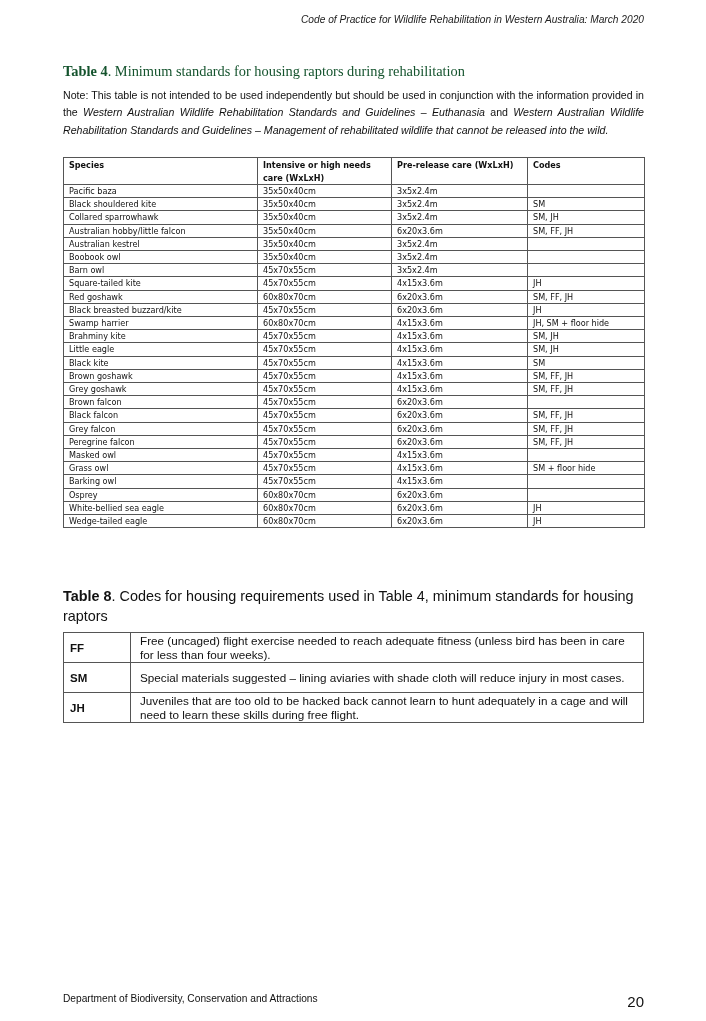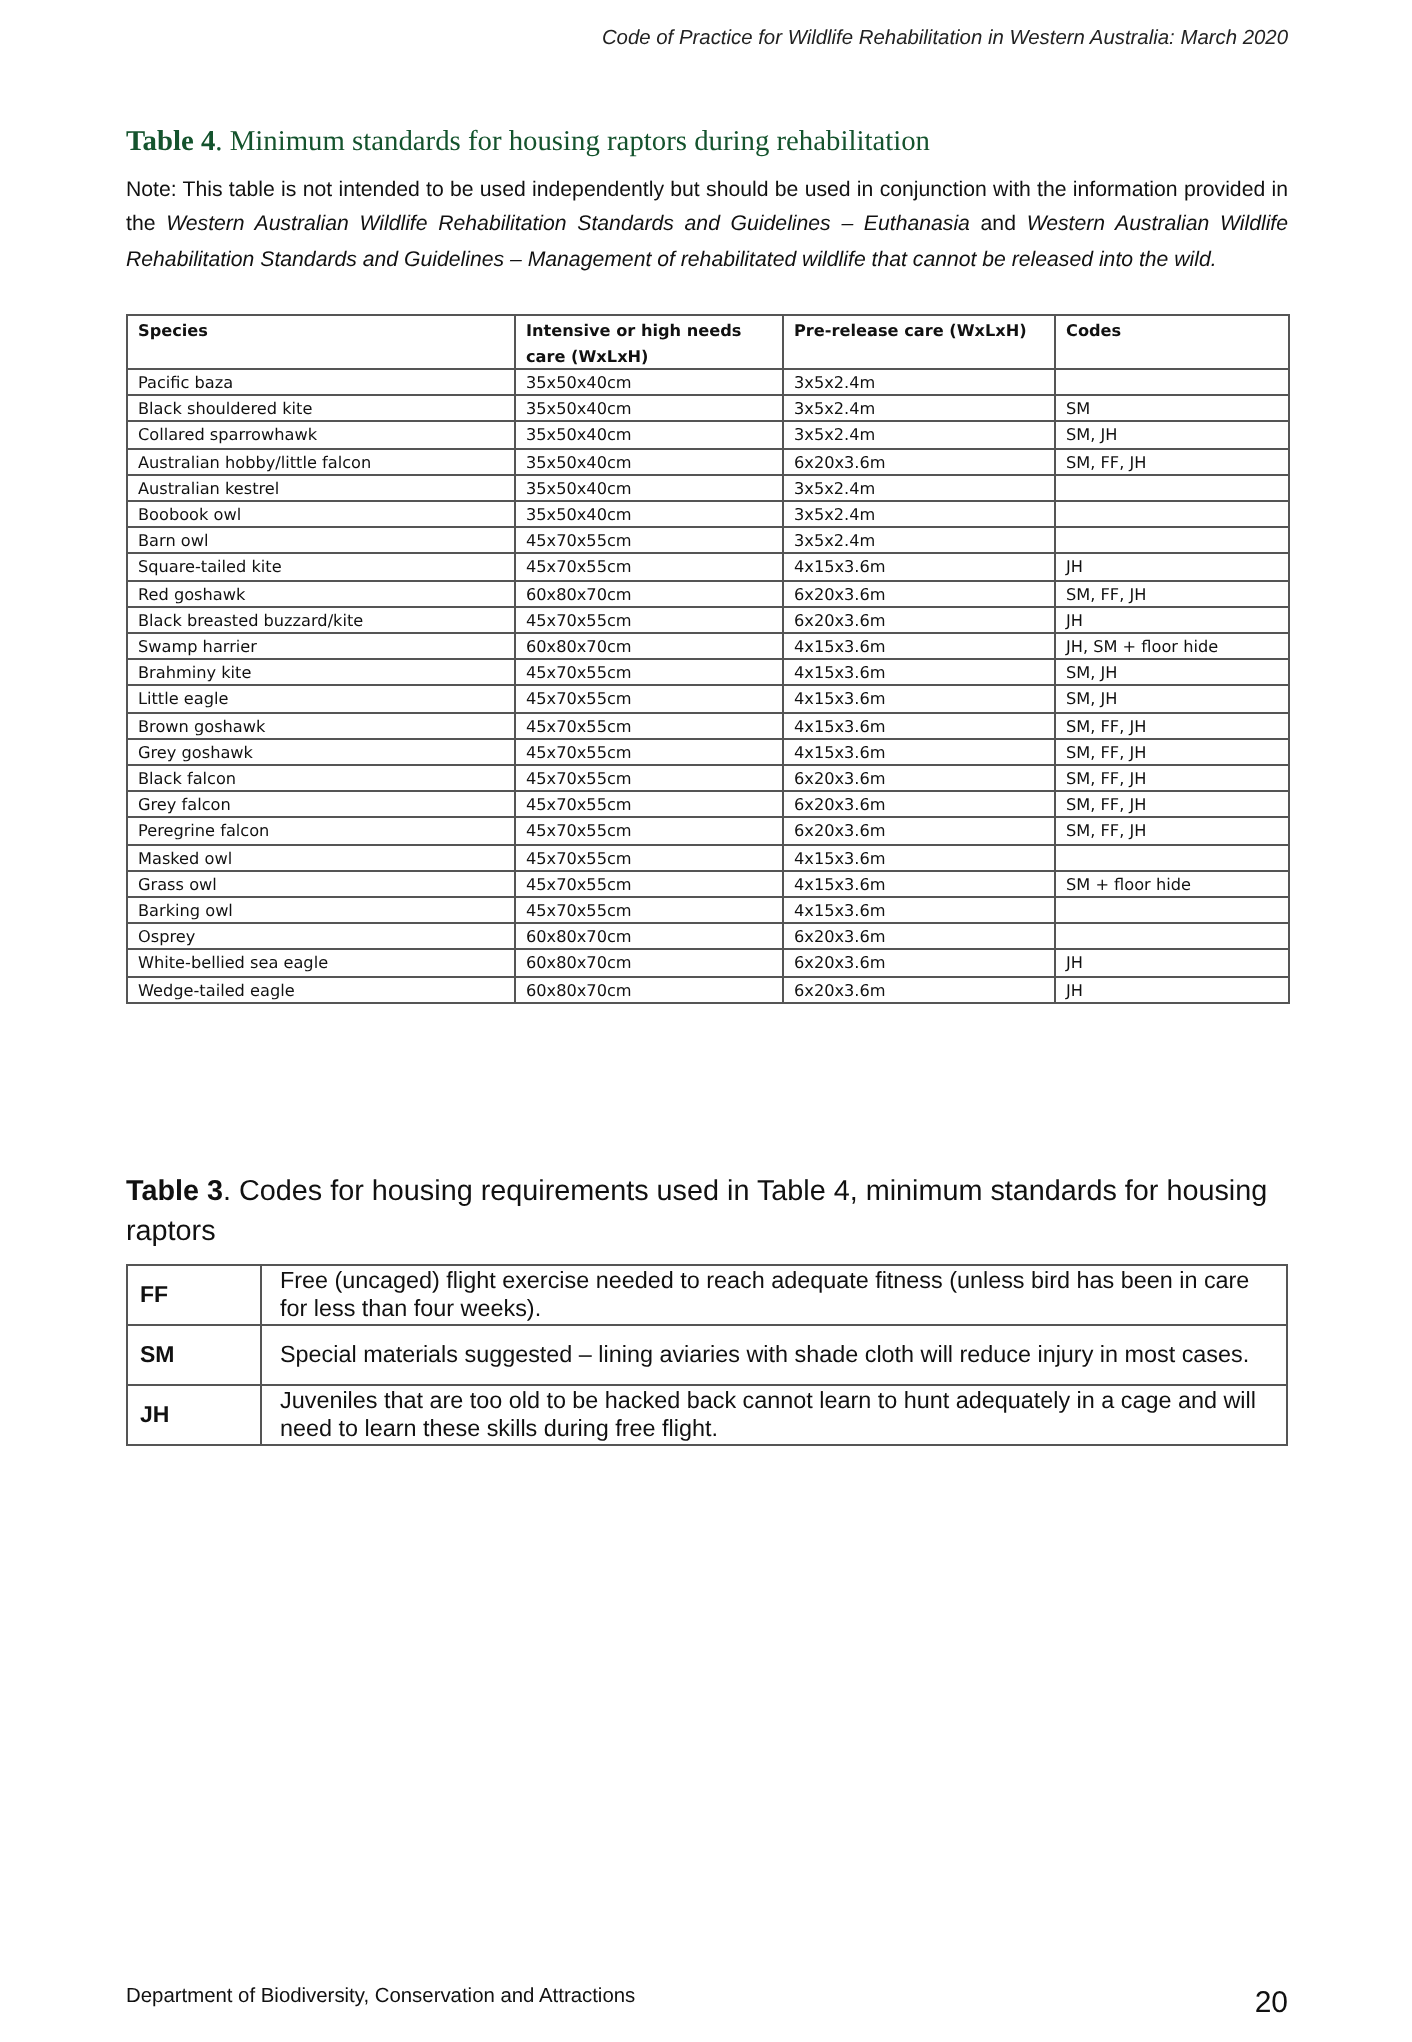--- a/index.html
+++ b/index.html
@@ -152,30 +152,42 @@
         <td>4x15x3.6m</td>
         <td>SM, JH</td>
       </tr>
       <tr>
         <td>Little eagle</td>
         <td>45x70x55cm</td>
         <td>4x15x3.6m</td>
         <td>SM, JH</td>
       </tr>
       <tr>
+        <td>Black kite</td>
+        <td>45x70x55cm</td>
+        <td>4x15x3.6m</td>
+        <td>SM</td>
+      </tr>
+      <tr>
         <td>Brown goshawk</td>
         <td>45x70x55cm</td>
         <td>4x15x3.6m</td>
         <td>SM, FF, JH</td>
       </tr>
       <tr>
         <td>Grey goshawk</td>
         <td>45x70x55cm</td>
         <td>4x15x3.6m</td>
         <td>SM, FF, JH</td>
+      </tr>
+      <tr>
+        <td>Brown falcon</td>
+        <td>45x70x55cm</td>
+        <td>6x20x3.6m</td>
+        <td></td>
       </tr>
       <tr>
         <td>Black falcon</td>
         <td>45x70x55cm</td>
         <td>6x20x3.6m</td>
         <td>SM, FF, JH</td>
       </tr>
       <tr>
         <td>Grey falcon</td>
         <td>45x70x55cm</td>
@@ -220,21 +232,21 @@
       </tr>
       <tr>
         <td>Wedge-tailed eagle</td>
         <td>60x80x70cm</td>
         <td>6x20x3.6m</td>
         <td>JH</td>
       </tr>
     </tbody>
 </table>
 
-<div class="t5-title"><b>Table 3</b><span>. Codes for housing requirements used in Table 4, minimum standards for housing raptors</span></div>
+<div class="t5-title"><b>Table 8</b><span>. Codes for housing requirements used in Table 4, minimum standards for housing raptors</span></div>
 
 <table class="t5">
   <colgroup>
       <col class="k">
       <col>
     </colgroup>
   <tbody>
     <tr>
       <td class="code">FF</td>
       <td class="desc">Free (uncaged) flight exercise needed to reach adequate fitness (unless bird has been in care for less than four weeks).</td>

